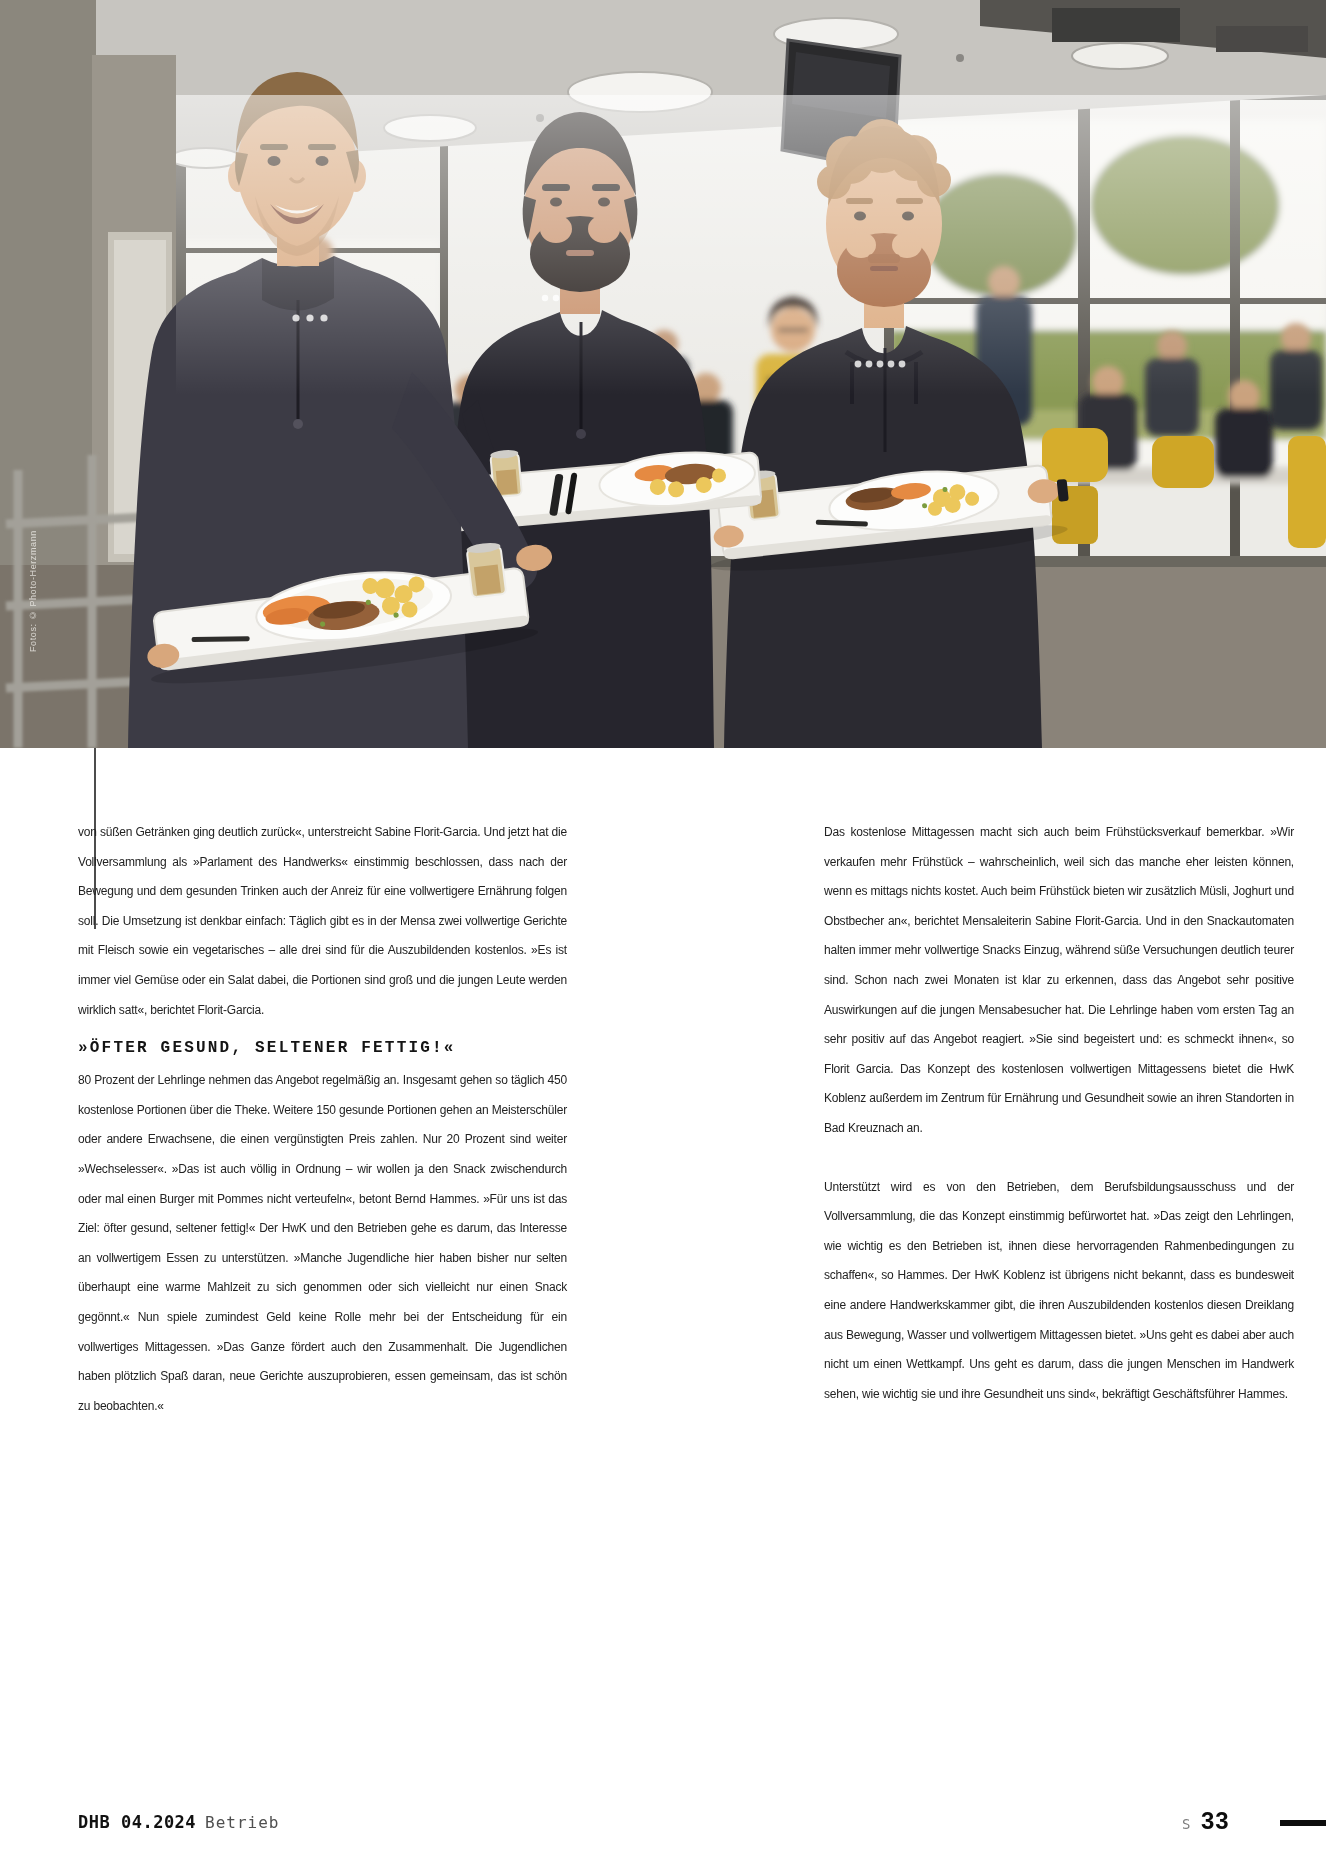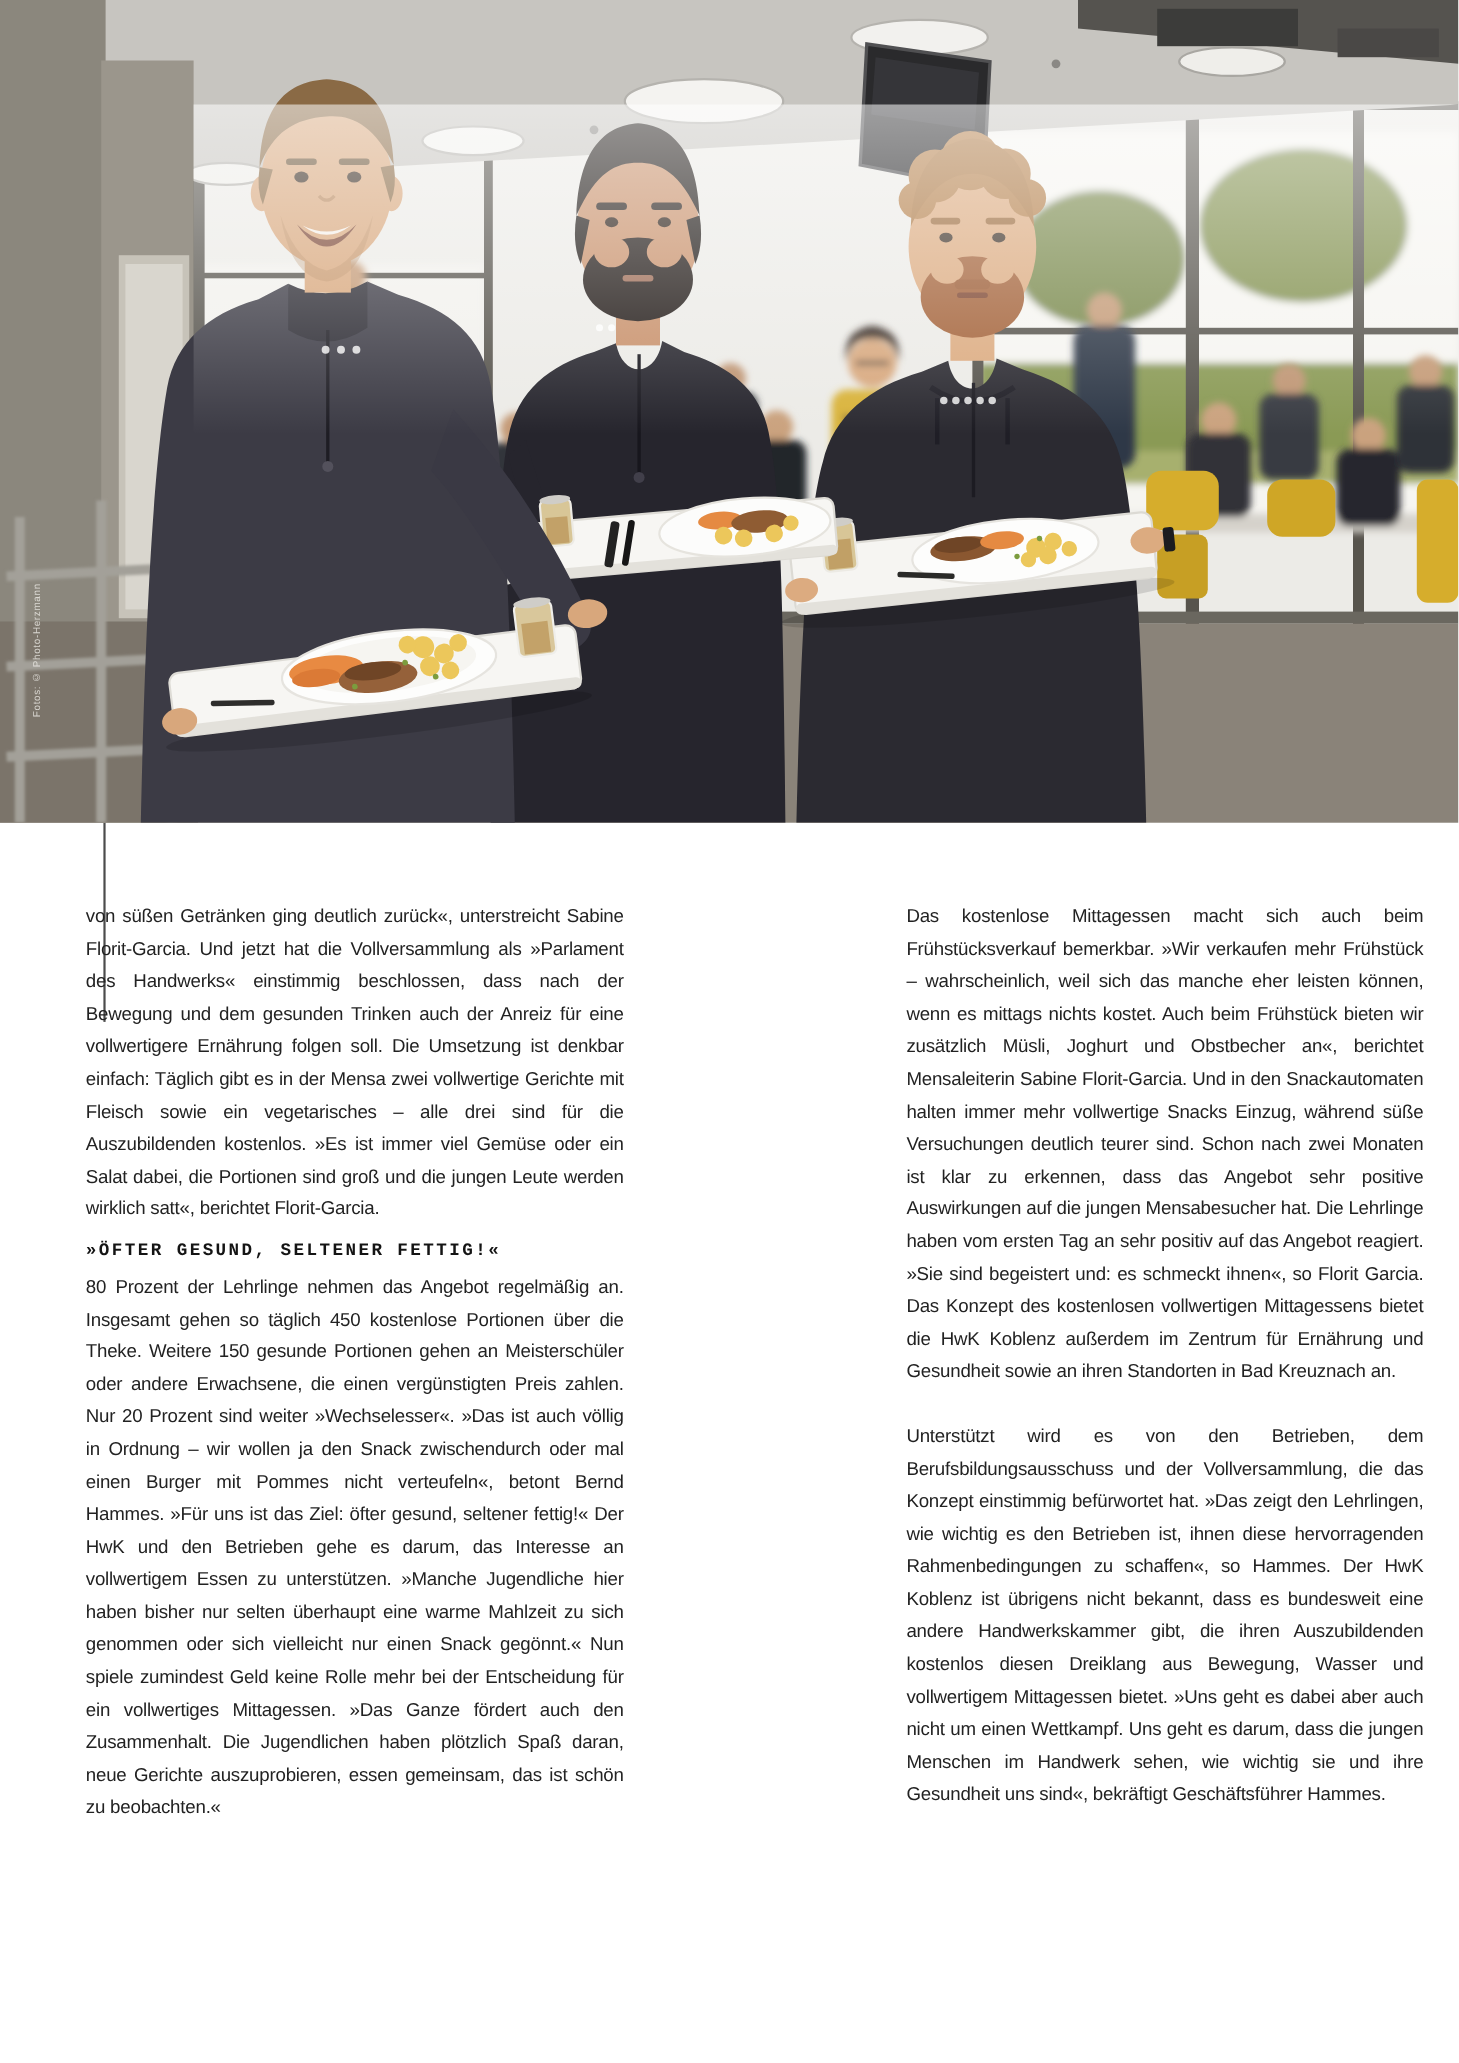--- a/index.html
+++ b/index.html
@@ -6,21 +6,21 @@
   .page{position:relative;width:1326px;height:1875px;background:#ffffff;overflow:hidden;
         font-family:"Liberation Sans",sans-serif;color:#1f1f1f;}
   
   .photo{position:absolute;left:0;top:0;width:1326px;height:748px;overflow:hidden;background:#d8d5cf;}
   .photo svg{display:block;width:1326px;height:748px;}
   .credit{position:absolute;left:28px;top:512px;height:140px;
           writing-mode:vertical-rl;transform:rotate(180deg);
           font-size:9px;letter-spacing:.6px;color:#e9e7e2;opacity:.85;}
   
   .col{position:absolute;top:818px;}
-  .col p{margin:0;text-align:justify;font-size:17px;line-height:29.6px;letter-spacing:-0.2px;color:#222;}
+  .col p{margin:0;text-align:justify;font-size:12px;line-height:29.6px;letter-spacing:-0.2px;color:#222;}
   .col-left{left:78px;width:489px;}
   .col-right{left:824px;width:470px;}
   .col-left p.p1{margin-bottom:11px;}
   .col-right p.p1{margin-bottom:29px;}
   h3.subhead{margin:14px 0 9px 0;font-size:16px;font-weight:bold;letter-spacing:2.2px;color:#141414;font-family:Liberation Mono, monospace;}
   
   .col-mid{left:584px;width:190px;top:826px;text-align:center;}
   .caption{margin:0;font-size:14.5px;line-height:20.5px;font-weight:bold;color:#1a1a1a;text-align:center;}
   .vrule{width:2px;background:#4c4c4c;margin:0 auto;}
   .rule1{height:201px;margin-top:4px;}
@@ -367,14 +367,21 @@
     <div class="badge" id="badge" style="background: rgb(242, 194, 28);">!</div>
     <p class="stat">80 Prozent der Lehrlinge nehmen das Angebot regelmäßig an.</p>
     <div class="vrule rule2"></div>
   </div>
 
   <div class="col col-right">
     <p class="p1">Das kostenlose Mittagessen macht sich auch beim Frühstücksverkauf bemerkbar. »Wir verkaufen mehr Frühstück – wahrscheinlich, weil sich das manche eher leisten können, wenn es mittags nichts kostet. Auch beim Frühstück bieten wir zusätzlich Müsli, Joghurt und Obstbecher an«, berichtet Mensaleiterin Sabine Florit-Garcia. Und in den Snackautomaten halten immer mehr vollwertige Snacks Einzug, während süße Versuchungen deutlich teurer sind. Schon nach zwei Monaten ist klar zu erkennen, dass das Angebot sehr positive Auswirkungen auf die jungen Mensabesucher hat. Die Lehrlinge haben vom ersten Tag an sehr positiv auf das Angebot reagiert. »Sie sind begeistert und: es schmeckt ihnen«, so Florit Garcia. Das Konzept des kostenlosen vollwertigen Mittagessens bietet die HwK Koblenz außerdem im Zentrum für Ernährung und Gesundheit sowie an ihren Standorten in Bad Kreuznach an.</p>
     <p>Unterstützt wird es von den Betrieben, dem Berufsbildungsausschuss und der Vollversammlung, die das Konzept einstimmig befürwortet hat. »Das zeigt den Lehrlingen, wie wichtig es den Betrieben ist, ihnen diese hervorragenden Rahmenbedingungen zu schaffen«, so Hammes. Der HwK Koblenz ist übrigens nicht bekannt, dass es bundesweit eine andere Handwerkskammer gibt, die ihren Auszubildenden kostenlos diesen Dreiklang aus Bewegung, Wasser und vollwertigem Mittagessen bietet. »Uns geht es dabei aber auch nicht um einen Wettkampf. Uns geht es darum, dass die jungen Menschen im Handwerk sehen, wie wichtig sie und ihre Gesundheit uns sind«, bekräftigt Geschäftsführer Hammes.</p>
   </div>
 
+  <div class="footer">
+    <span class="f-journal">DHB 04.2024</span>
+    <span class="f-section">Betrieb</span>
+    <span class="f-s">S</span>
+    <span class="f-num">33</span>
+    <div class="f-bar"></div>
+  </div>
 
 </div>
 
 </body></html>

